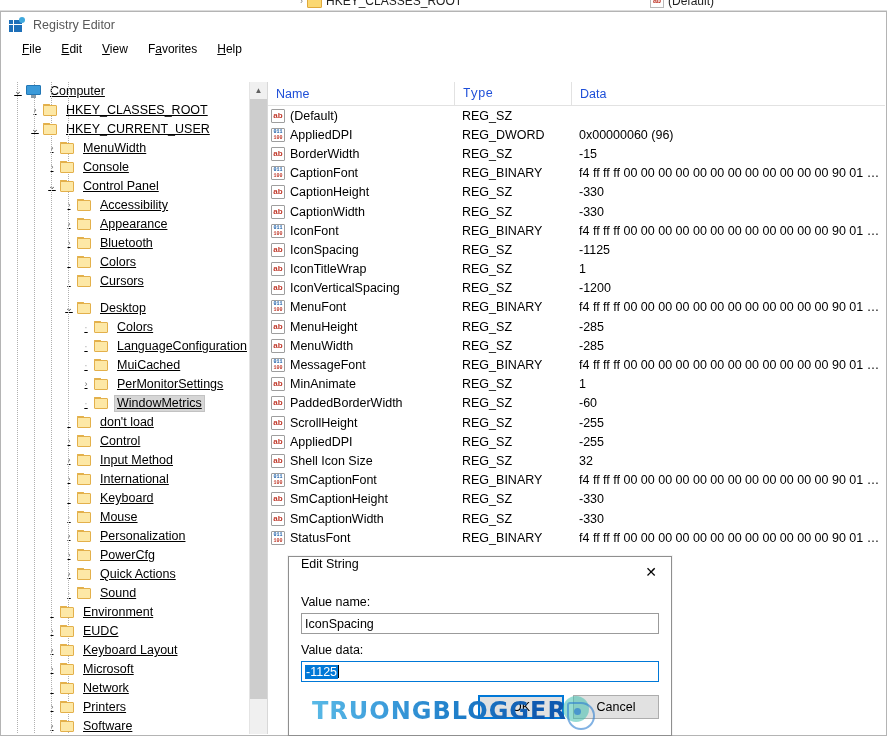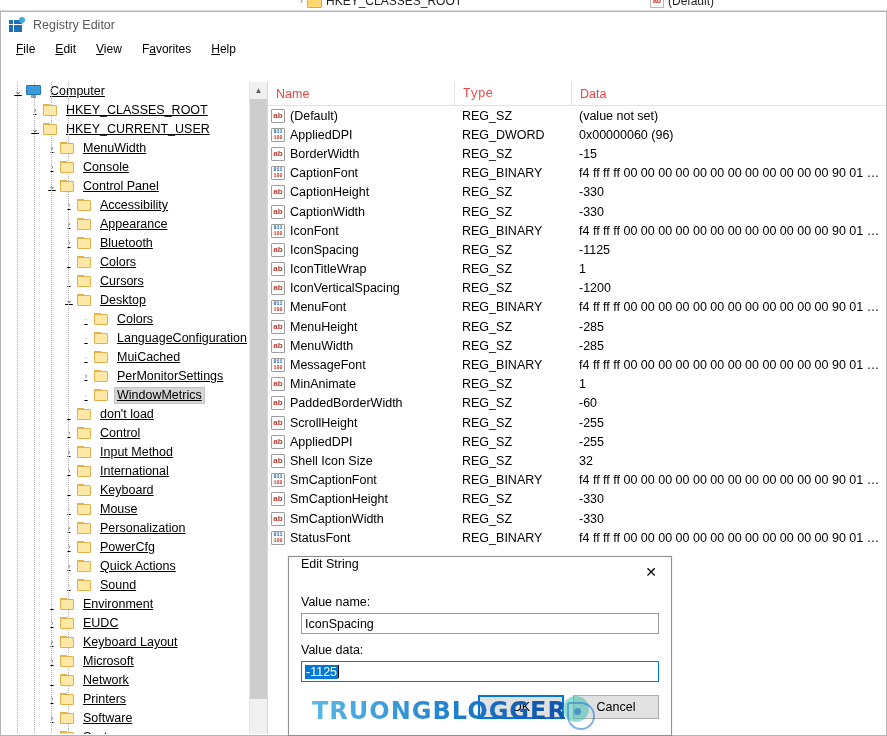--- a/index.html
+++ b/index.html
@@ -25,21 +25,21 @@
 
   .titlebar{height:26px;display:flex;align-items:center;padding:0 8px;background:#fff;}
   .app-icon{width:16px;height:16px;position:relative;margin-right:8px;flex:none;}
   .app-icon .sq{position:absolute;width:13px;height:12px;left:0;top:3px;background:#1d6fb8;}
   .app-icon .g1,.app-icon .g2{position:absolute;background:#fff;}
   .app-icon .g1{left:4px;top:3px;width:1px;height:12px;}
   .app-icon .g2{left:0;top:7px;width:13px;height:1px;}
   .app-icon .key{position:absolute;right:0;top:0;width:6px;height:6px;border-radius:50%;background:#3fa9dd;}
   .title-text{font-size:12.5px;color:#585858;}
 
-  .menubar{height:22px;display:flex;align-items:center;padding:0 6px;gap:2px;background:#fff;}
+  .menubar{height:22px;display:flex;align-items:center;padding:0 12px;gap:2px;background:#fff;}
   .menu-item{padding:2px 9px;font-size:12px;color:#000;cursor:default;}
   .menu-item u{text-decoration:underline;}
 
   .addressbar{height:21px;margin:0 4px;border:1px solid #c8c8c8;background:#fff;display:flex;align-items:center;padding:0 5px;box-sizing:border-box;font-size:12px;color:#000;}
 
   .panes{position:absolute;left:1px;top:70px;right:1px;bottom:1px;display:flex;}
 
   
   .tree-pane{position:relative;width:265px;flex:none;border-right:1px solid #d8d8d8;background:#fff;overflow:hidden;}
   .tree-scroll{position:absolute;left:0;top:0;right:17px;bottom:0;overflow:hidden;text-decoration:underline;}
@@ -58,21 +58,21 @@
          background-image:linear-gradient(to bottom,#b0b0b0 1px,transparent 1px);
          background-size:1px 2px;}
 
   
   .vscroll{position:absolute;right:0;top:0;width:17px;bottom:0;background:#f0f0f0;border-left:1px solid #e4e4e4;}
   .vscroll .arrow{height:17px;display:flex;align-items:center;justify-content:center;color:#606060;font-size:8px;}
   .vscroll .thumb{position:absolute;left:0;right:0;top:17px;height:600px;background:#cdcdcd;}
 
   
   .list-pane{position:relative;flex:1;background:#fff;overflow:hidden;}
-  .lheader{display:flex;height:23px;border-bottom:1px solid #e2e2e2;background:#fff;font-size:12.5px;color:#ef4444;}
+  .lheader{display:flex;height:23px;border-bottom:1px solid #e2e2e2;background:#fff;font-size:12.5px;color:#1d4ed8;}
   .lheader .hc{display:flex;align-items:center;padding-left:8px;box-sizing:border-box;position:relative;}
   .lheader .hc+.hc{border-left:1px solid #e2e2e2;}
   .hc.c-name{width:186px;flex:none;}
   .hc.c-type{width:117px;flex:none;font-family:Liberation Mono, monospace;}
   .hc.c-data{flex:1;}
   .lrow{display:flex;height:19.2px;align-items:center;font-size:12.5px;white-space:nowrap;cursor:default;}
   .lrow .cell{overflow:hidden;box-sizing:border-box;}
   .cell.c-name{width:186px;flex:none;display:flex;align-items:center;padding-left:3px;}
   .cell.c-type{width:117px;flex:none;padding-left:8px;}
   .cell.c-data{flex:1;padding-left:8px;text-overflow:ellipsis;overflow:hidden;}
@@ -242,21 +242,21 @@
             <div class="tnode" style="padding-left: 59px;">
               <span class="twist">
                 <span style="color:#b0b0b0;font-size:10px;">·</span>
               </span>
               <span class="folder">
                 <span class="tab"></span>
                 <span class="body"></span>
               </span>
               <span class="tlabel">Cursors</span>
             </div>
-            <div class="tnode" style="padding-left: 59px;">
+            <div class="tnode" style="padding-left: 59px; margin-top: 8px;">
               <span class="twist open">⌄</span>
               <span class="folder">
                 <span class="tab"></span>
                 <span class="body"></span>
               </span>
               <span class="tlabel">Desktop</span>
             </div>
             <div class="tnode" style="padding-left: 76px;">
               <span class="twist">
                 <span style="color:#b0b0b0;font-size:10px;">·</span>
@@ -474,21 +474,20 @@
           <div class="hc c-type">Type</div>
           <div class="hc c-data">Data</div>
         </div>
         <div id="list-rows">
             <div class="lrow">
               <div class="cell c-name">
                 <span class="vicon sz"></span>
                 <span>(Default)</span>
               </div>
               <div class="cell c-type">REG_SZ</div>
-              <div class="cell c-data">(value not set)</div>
             </div>
             <div class="lrow">
               <div class="cell c-name">
                 <span class="vicon bin">
                   <span class="r1">011</span>
                   <span class="r2">100</span>
                 </span>
                 <span>AppliedDPI</span>
               </div>
               <div class="cell c-type">REG_DWORD</div>

